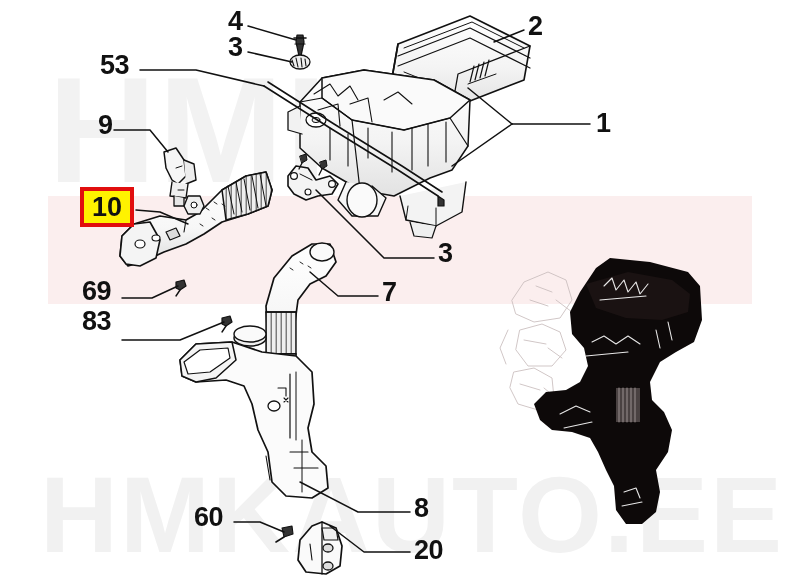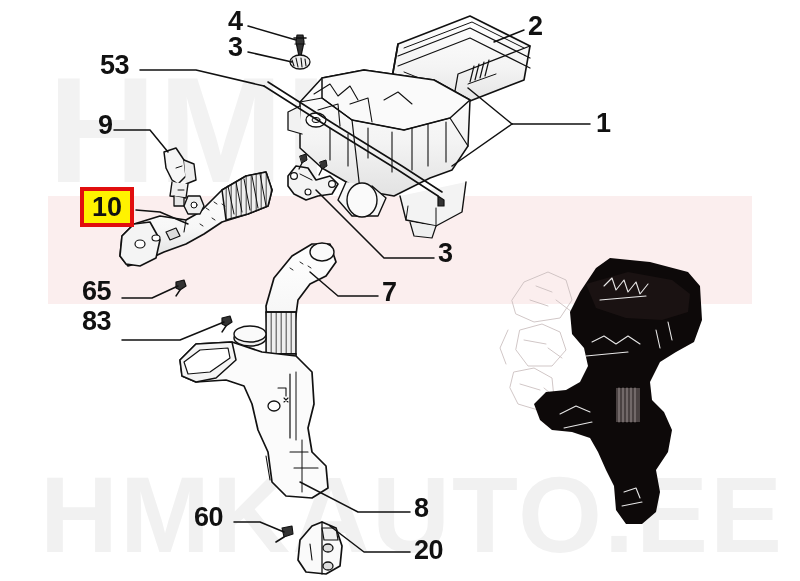--- a/index.html
+++ b/index.html
@@ -361,19 +361,19 @@
   <div class="num" style="left:596px;top:110px">1</div>
   <div class="num" style="left:100px;top:52px">53</div>
   <div class="num" style="left:98px;top:112px">9</div>
 
   <div class="hl" style="left:80px;top:187px;width:54px;height:40px">
     <span>10</span>
   </div>
 
   <div class="num" style="left:438px;top:240px">3</div>
   <div class="num" style="left:382px;top:279px">7</div>
-  <div class="num" style="left:82px;top:278px">65</div>
+  <div class="num" style="left:82px;top:278px">69</div>
   <div class="num" style="left:82px;top:308px">83</div>
   <div class="num" style="left:194px;top:504px">60</div>
   <div class="num" style="left:414px;top:495px">8</div>
   <div class="num" style="left:414px;top:537px">20</div>
 
 </div>
 
 </body></html>

